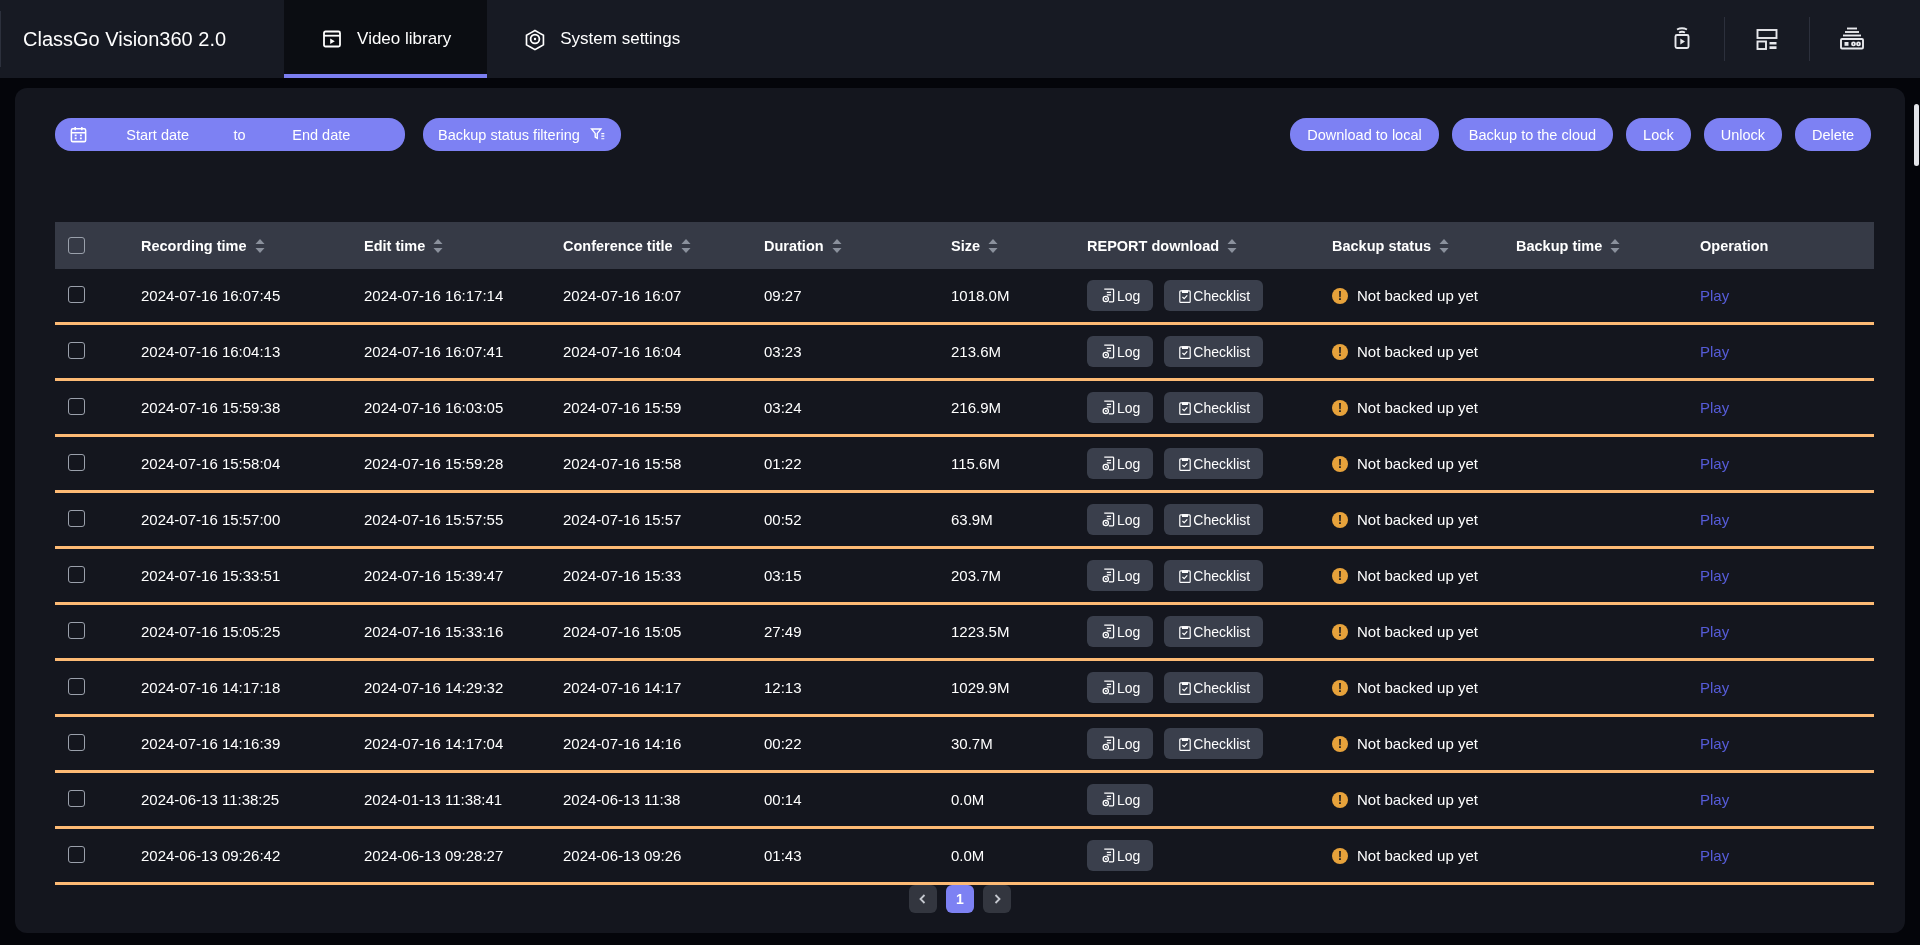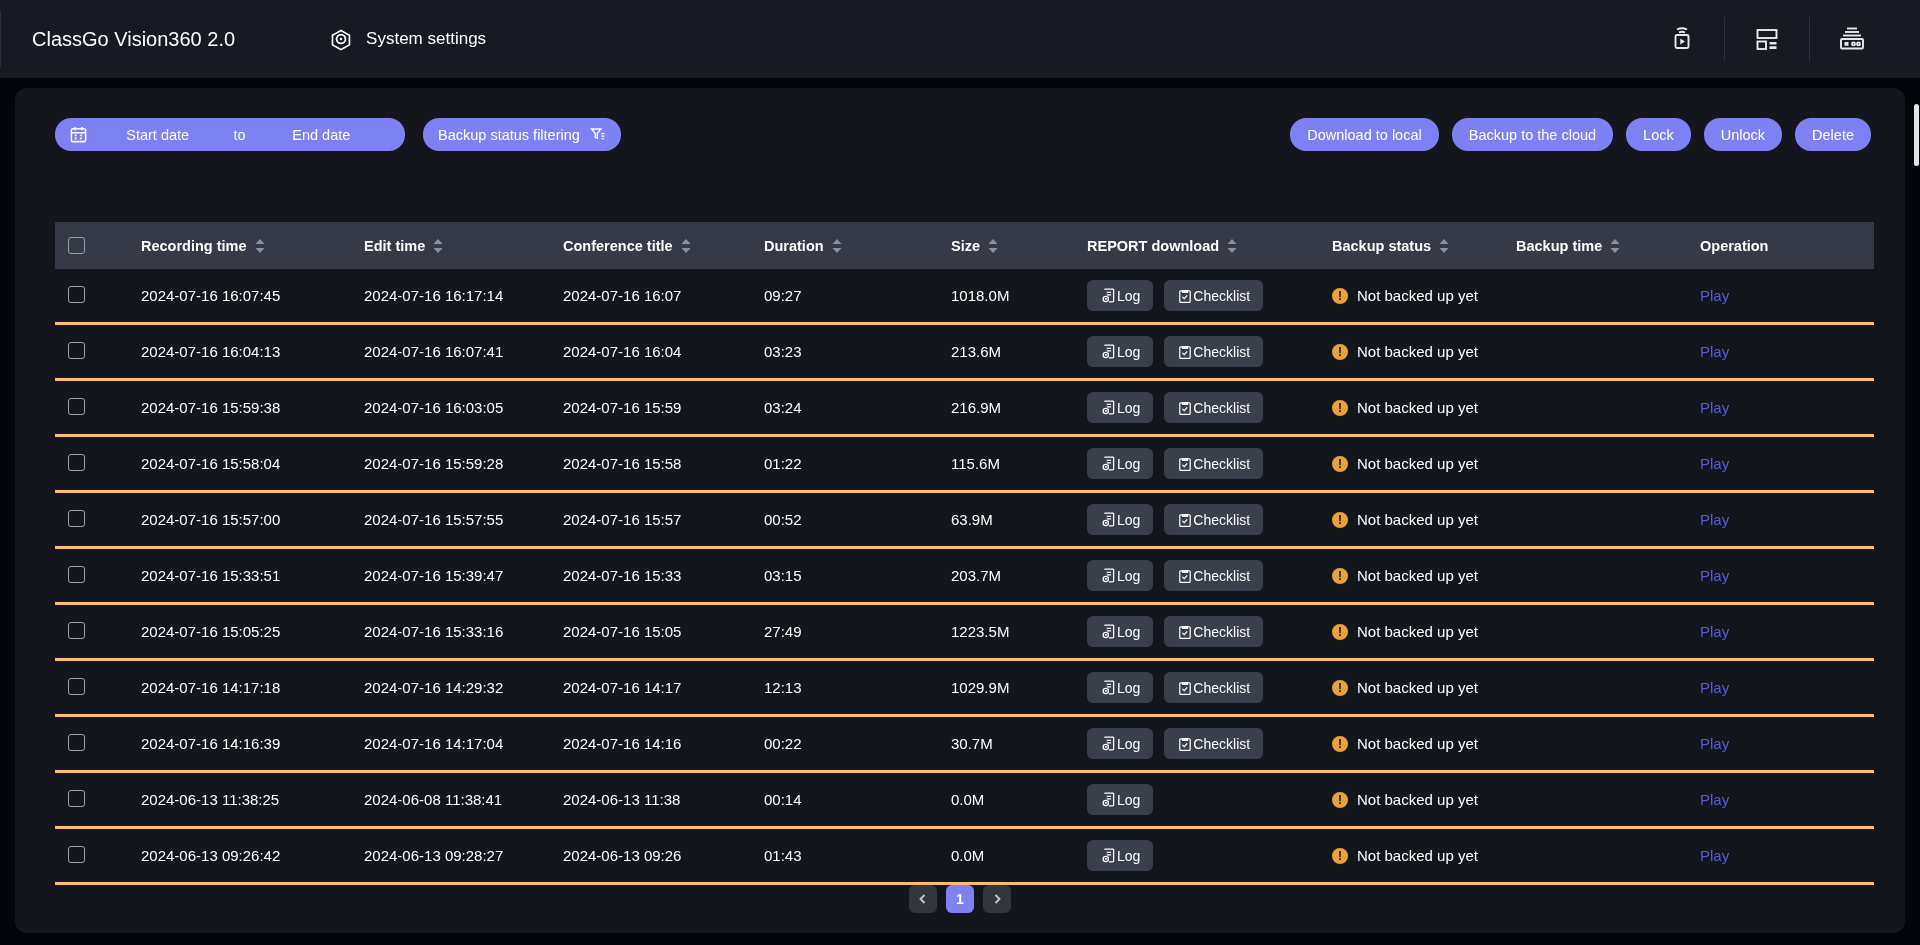--- a/index.html
+++ b/index.html
@@ -15,21 +15,21 @@
   .navbar {
     position:absolute; top:0; left:0; width:1920px; height:78px;
     background:#171a23; display:flex; align-items:stretch;
   }
   .logo-block {
     width:118px; display:flex; flex-direction:column; align-items:center;
     justify-content:center; gap:2px;
   }
   .logo-text { font-size:10.5px; letter-spacing:1.5px; color:#fff; }
   .nav-divider { width:1px; height:56px; background:#2c303c; align-self:center; }
-  .app-title { font-size:20px; color:#fff; align-self:center; margin:0 58px 0 31px; white-space:nowrap; }
+  .app-title { font-size:20px; color:#fff; align-self:center; margin:0 58px 0 22px; white-space:nowrap; }
   .tabs { display:flex; align-items:stretch; }
   .tab {
     display:flex; align-items:center; gap:13px; padding:0 36px;
     font-size:17px; color:#fff; position:relative; cursor:pointer; white-space:nowrap;
   }
   .tab.active { background:#0b0d12; }
   .tab.active::after {
     content:""; position:absolute; left:0; right:0; bottom:0; height:4px;
     background:#7b7ef0;
   }
@@ -120,20 +120,30 @@
   }
 </style>
 </head>
 <body>
 
 <div class="navbar">
   <div class="nav-divider"></div>
   <div class="app-title">ClassGo Vision360 2.0</div>
 
   <div class="tabs">
+    <div class="tab active">
+      <span class="icon">
+        <svg width="24" height="24" viewBox="0 0 24 24" fill="none" stroke="#ffffff" stroke-width="1.8">
+          <rect x="4" y="4.5" width="16" height="15" rx="1.5"></rect>
+          <path d="M4 8.7 H20"></path>
+          <path d="M10.2 11.6 L14.8 14.3 L10.2 17 Z" fill="#ffffff" stroke="none"></path>
+        </svg>
+      </span>
+      <span>Video library</span>
+    </div>
     <div class="tab">
       <span class="icon">
         <svg width="24" height="24" viewBox="0 0 24 24" fill="none" stroke="#ffffff" stroke-width="1.8">
           <path d="M12 2.8 l4.6 2.6 4.6 2.6 v5.2 5.2 l-4.6 2.6 -4.6 2.6 -4.6-2.6 -4.6-2.6 v-5.2 -5.2 l4.6-2.6 Z" transform="scale(0.92) translate(1,1)"></path>
           <circle cx="12" cy="12" r="4.4"></circle>
           <circle cx="12" cy="12" r="1.2" fill="#ffffff" stroke="none"></circle>
         </svg>
       </span>
       <span>System settings</span>
     </div>
@@ -667,21 +677,21 @@
     <div class="td"></div>
     <div class="td">
       <a class="play-link">Play</a>
     </div>
   </div>
         <div class="tr grid-cols">
     <div class="td">
       <span class="checkbox"></span>
     </div>
     <div class="td">2024-06-13 11:38:25</div>
-    <div class="td">2024-06-08 11:38:41</div>
+    <div class="td">2024-01-13 11:38:41</div>
     <div class="td">2024-06-13 11:38</div>
     <div class="td">00:14</div>
     <div class="td">0.0M</div>
     <div class="td cell-report">
       <button class="dark-btn">
         <span style="display:inline-flex;">
           <svg width="17" height="17" viewBox="0 0 20 20" fill="none" stroke="#ffffff" stroke-width="1.5">
             <path d="M5 2.5 h10 a1 1 0 0 1 1 1 v13 a1 1 0 0 1 -1 1 h-4.5"></path>
             <path d="M8 6.2 h5 M8 9.2 h5"></path>
             <circle cx="6.8" cy="14.2" r="3.1"></circle>

